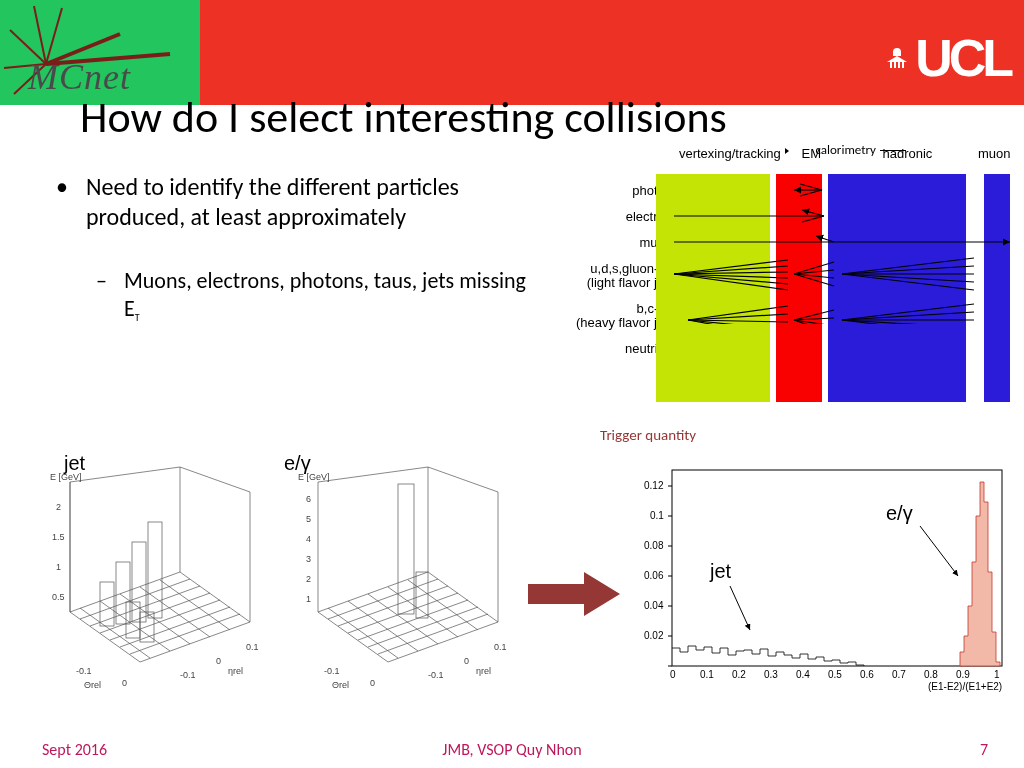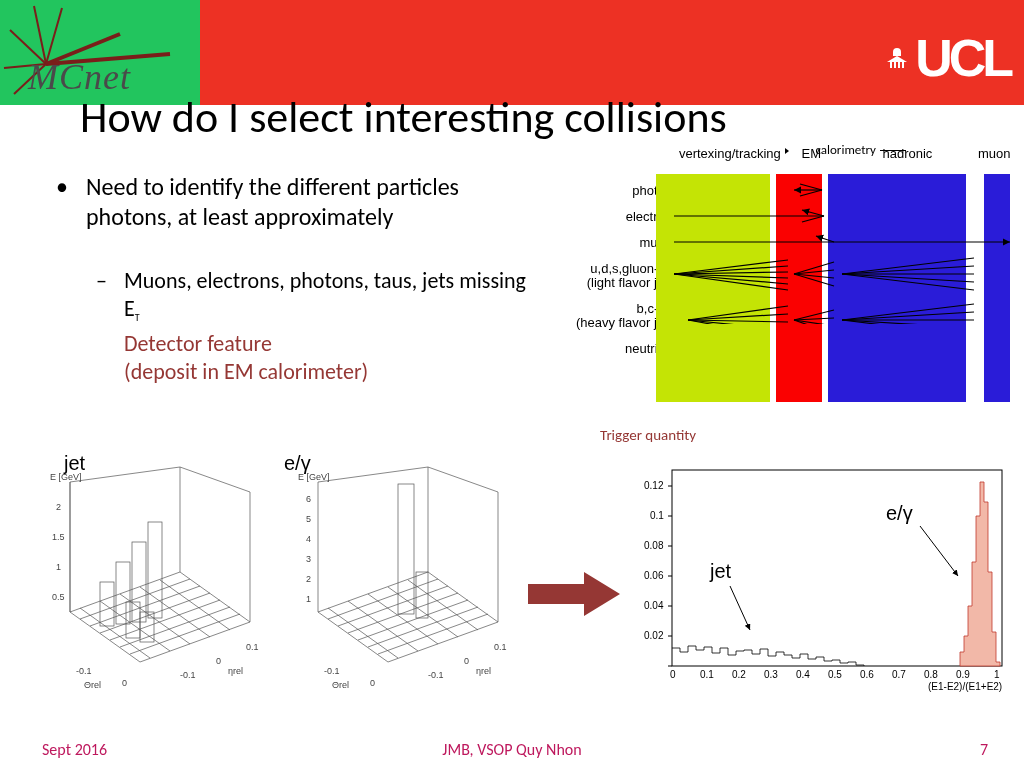--- a/index.html
+++ b/index.html
@@ -105,29 +105,25 @@
         </div>
     </div>
     <div class="letters">UCL</div>
   </div>
 </div>
 
 <h1 class="title">How do I select interesting collisions</h1>
 
 <div class="bullets">
   <ul>
-    <li class="b1">Need to identify the different particles photons, at least approximately</li>
+    <li class="b1">Need to identify the different particles produced, at least approximately</li>
     <li class="b2">
       <span>Muons, electrons, photons, taus, jets missing E</span><span class="sub">T</span>
     </li>
   </ul>
-  <div class="detfeat">
-    <span>Detector feature</span><br>
-    <span>(deposit in EM calorimeter)</span>
-  </div>
 </div>
 
 <div class="detector">
   <div class="det-top" style="left:118px;">
     <span style="width:114px">vertexing/tracking</span>
     <span style="width:52px">EM</span>
     <span style="width:144px">hadronic</span>
     <span style="width:32px">muon</span>
   </div>
   <div class="calor" style="top:-4px; right:100px;">calorimetry</div>

